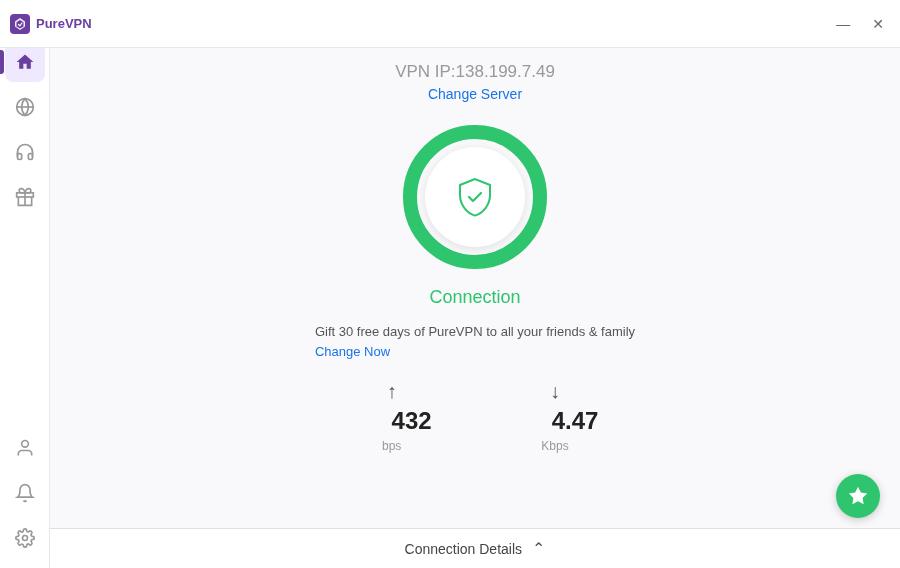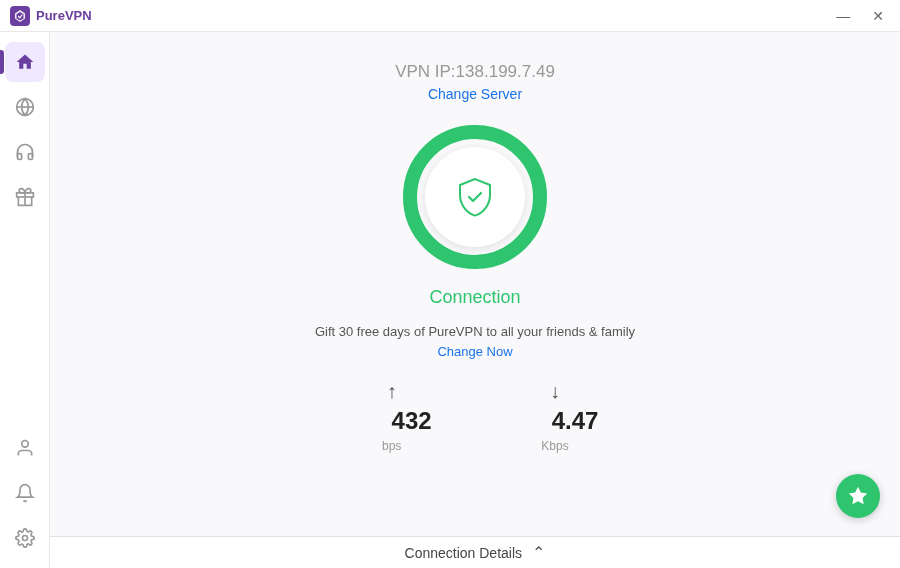--- a/index.html
+++ b/index.html
@@ -10,21 +10,21 @@
       background: #f5f5f7;
       display: flex;
       overflow: hidden;
       position: relative;
     }
 
     
     .title-bar {
       position: absolute;
       top: 0; left: 0; right: 0;
-      height: 32px;
+      height: 48px;
       background: #fff;
       display: flex;
       align-items: center;
       padding: 0 10px;
       z-index: 100;
       border-bottom: 1px solid #e8e8e8;
     }
     .title-bar-logo {
       display: flex;
       align-items: center;
@@ -179,21 +179,21 @@
     }
     .connected-text {
       font-size: 18px;
       color: #2ec56e;
       font-weight: 500;
       margin-bottom: 16px;
     }
 
     
     .promo {
-      text-align: center;
+      text-align: left;
       margin-bottom: 20px;
     }
     .promo-text {
       font-size: 13px;
       color: #555;
       margin-bottom: 3px;
     }
     .promo-link {
       font-size: 13px;
       color: #1a73e8;
@@ -227,21 +227,21 @@
       font-size: 12px;
       color: #999;
     }
 
     
     .connection-details-bar {
       position: absolute;
       bottom: 0;
       left: 0;
       right: 0;
-      height: 32px;
+      height: 40px;
       background: #fff;
       border-top: 1px solid #e0e0e0;
       display: flex;
       align-items: center;
       justify-content: center;
       gap: 10px;
       cursor: pointer;
     }
     .connection-details-label {
       font-size: 14px;

